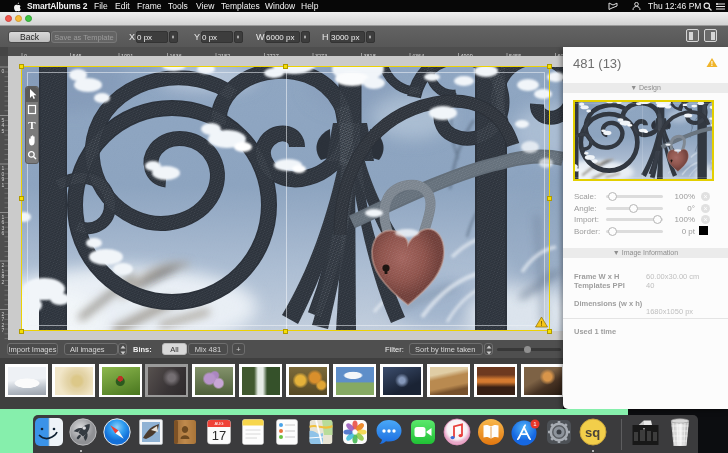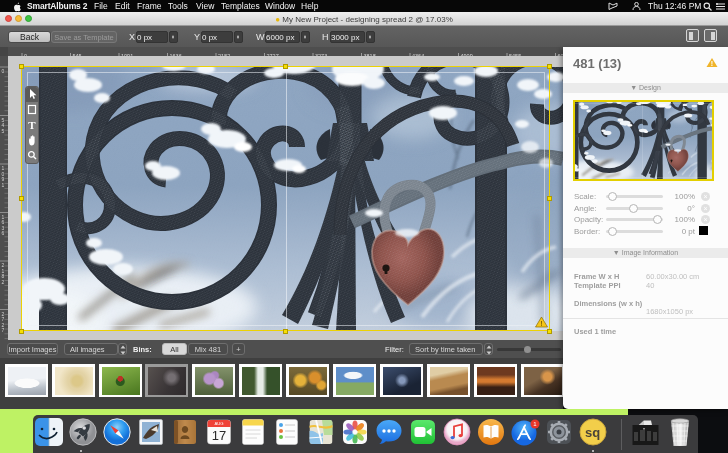--- a/index.html
+++ b/index.html
@@ -45,21 +45,21 @@
 #panel{left:563px;top:47px;width:165px;height:362px;background:#fcfcfc;border-radius:0 0 0 5px;box-shadow:-2px 2px 5px rgba(0,0,0,.35)}
 .sechdr{position:absolute;left:0;width:165px;height:10px;background:#ebebeb;color:#8e8e8e;font-size:7px;text-align:center;line-height:10px}
 .slbl{position:absolute;left:11px;color:#9b9b9b;font-size:8px}
 .sval{position:absolute;color:#9b9b9b;font-size:8px;width:32px;text-align:right;left:100px}
 .strack{position:absolute;left:43px;width:57px;height:3px;background:#dcdcdc;border-radius:2px}
 .sknob{position:absolute;width:9px;height:9px;border-radius:50%;background:#fdfdfd;border:1px solid #b4b4b4}
 .xbtn{position:absolute;left:138px;width:9px;height:9px;border-radius:50%;background:#e0e0e0;color:#fff;font-size:7px;text-align:center;line-height:9px}
 .ilbl{position:absolute;left:11px;color:#9e9e9e;font-size:7.5px;font-weight:bold}
 .ival{position:absolute;left:83px;color:#c0c0c0;font-size:7.5px}
 
-#desk{left:0;top:409px;width:628px;height:44px;background:#bef264}
+#desk{left:0;top:409px;width:628px;height:44px;background:#86efac}
 #dock{position:absolute;left:33px;top:6px;width:665px;height:38px;background:#3b3b3d;border-radius:5px 5px 0 0}
 .dicon{position:absolute;top:3px;width:28px;height:28px}
 </style></head>
 <body>
 <div id="stage">
 
 <div class="abs" id="menubar">
   <svg class="mi" style="left:13px;top:1.5px" width="9" height="10" viewBox="0 0 10 12">
         <path fill="#f2f2f2" d="M5.2 2.8 C5.2 1.8 5.8 1 6.8 0.7 C6.9 1.7 6.2 2.7 5.2 2.8 Z M5 3.6 C4.2 3 2.3 2.9 1.4 4.4 C0.2 6.4 1.1 9.4 2.4 10.7 C3 11.3 3.7 11.3 4.3 11 C4.8 10.8 5.2 10.8 5.7 11 C6.3 11.3 7 11.3 7.6 10.7 C8.2 10.1 8.7 9.3 8.9 8.6 C7.7 8 7.5 6 8.7 5.1 C8.1 4.1 7 3.5 6.2 3.7 C5.7 3.8 5.4 3.9 5 3.6 Z"></path>
       </svg>
@@ -89,21 +89,20 @@
           <path d="M0 1 H9 M0 3.5 H9 M0 6 H9"></path>
         </g>
         <circle cx="1" cy="1" r=".9" fill="#e8e8e8"></circle>
       </svg>
 </div>
 
 <div class="abs" id="titlebar"></div>
 <div class="tl" style="left:5px;background:#f2574e;border:.5px solid #ce4339"></div>
 <div class="tl" style="left:15px;background:#f7bb38;border:.5px solid #d49b2c"></div>
 <div class="tl" style="left:25px;background:#3fc544;border:.5px solid #2fa233"></div>
-<div id="title"><span style="color:#e8b80b">●</span> My New Project - designing spread 2 @ 17.03%</div>
 
 <div class="abs" id="toolbar">
 <div id="backbtn">Back</div>
 <div id="savetpl">Save as Template</div>
 <span class="flabel" style="left:129px">X</span>
 <div class="ffield" style="left:136px;width:32px">0 px</div>
 <div class="fstep" style="left:169px"></div>
 <span class="flabel" style="left:194px">Y</span>
 <div class="ffield" style="left:201px;width:32px">0 px</div>
 <div class="fstep" style="left:234px"></div>
@@ -603,53 +602,53 @@
       </div>
 <div class="thumb" style="left:474px">
         <div style="background:linear-gradient(#6e3a20 0 28%,#d47a30 44% 54%,#371f14 72%)"></div>
       </div>
 <div class="thumb" style="left:521px">
         <div style="background:radial-gradient(circle 8px at 62% 35%,#d8954a 0 50%,transparent),linear-gradient(150deg,#7d6245 0 40%,#463223 65%,#271b12)"></div>
       </div>
 </div>
 
 <div class="abs" id="panel">
-  <div style="position:absolute;left:10px;top:9px;font-size:13px;font-weight:bold;color:#6e6e6e">481 (13)</div>
+  <div style="position:absolute;left:10px;top:9px;font-size:13px;font-weight:normal;color:#6e6e6e">481 (13)</div>
   <svg style="position:absolute;left:143px;top:10px" width="12" height="11">
         <path d="M6 1 L11.5 10 L0.5 10 Z" fill="#f0b429"></path>
         <text x="6" y="9" font-size="7" text-anchor="middle" fill="#fff" font-family="Liberation Sans" font-weight="bold">!</text>
       </svg>
   <div class="sechdr" style="top:36px">▼ Design</div>
   <div id="thumbbox" style="position:absolute;left:10px;top:53px;width:141px;height:81px;border:2px solid #e3cf00;overflow:hidden"><svg width="137" height="77" viewBox="33 0 470 264" preserveAspectRatio="xMidYMid slice">
           <use href="#art"></use>
         </svg></div>
   <div class="slbl" style="top:145px">Scale:</div>
   <div class="slbl" style="top:157px">Angle:</div>
-  <div class="slbl" style="top:168px">Opacity:</div>
+  <div class="slbl" style="top:168px">Import:</div>
   <div class="slbl" style="top:180px">Border:</div>
   <div class="sval" style="top:145px">100%</div>
   <div class="sval" style="top:157px">0°</div>
   <div class="sval" style="top:168px">100%</div>
   <div class="sval" style="top:180px">0 pt</div>
   <div class="strack" style="top:148px"></div>
   <div class="strack" style="top:160px"></div>
   <div class="strack" style="top:171px"></div>
   <div class="strack" style="top:183px"></div>
   <div class="sknob" style="left:45px;top:145px"></div>
   <div class="sknob" style="left:66px;top:157px"></div>
   <div class="sknob" style="left:90px;top:168px"></div>
   <div class="sknob" style="left:45px;top:180px"></div>
   <div class="xbtn" style="top:145px">×</div>
   <div class="xbtn" style="top:157px">×</div>
   <div class="xbtn" style="top:168px">×</div>
   <div style="position:absolute;left:136px;top:179px;width:9px;height:9px;background:#000"></div>
   <div class="sechdr" style="top:201px">▼ Image Information</div>
   <div class="ilbl" style="top:225px">Frame W x H</div>
       <div class="ival" style="top:225px">60.00x30.00 cm</div>
-  <div class="ilbl" style="top:234px">Template PPI</div>
+  <div class="ilbl" style="top:234px">Templates PPI</div>
       <div class="ival" style="top:234px">40</div>
   <div class="ilbl" style="top:252px">Dimensions (w x h)</div>
       <div class="ival" style="top:260px">1680x1050 px</div>
   <div style="position:absolute;left:0;top:271px;width:165px;height:1px;background:#e4e4e4"></div>
   <div class="ilbl" style="top:280px">Used 1 time</div>
 </div>
 
 <div class="abs" id="desk">
       <div id="dock">
 <div class="dicon" style="left:2px"><svg width="28" height="28">

